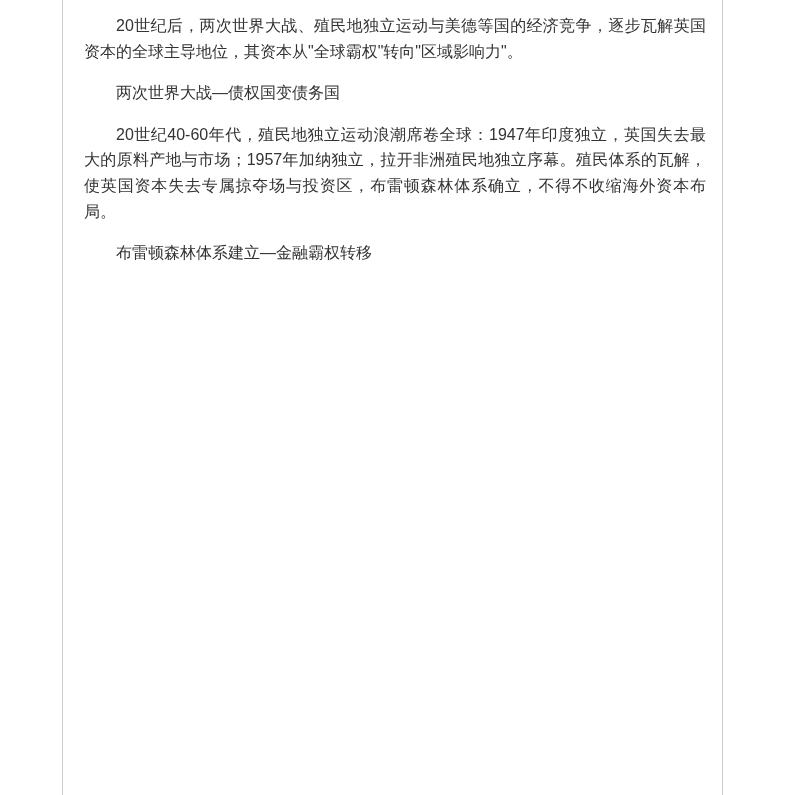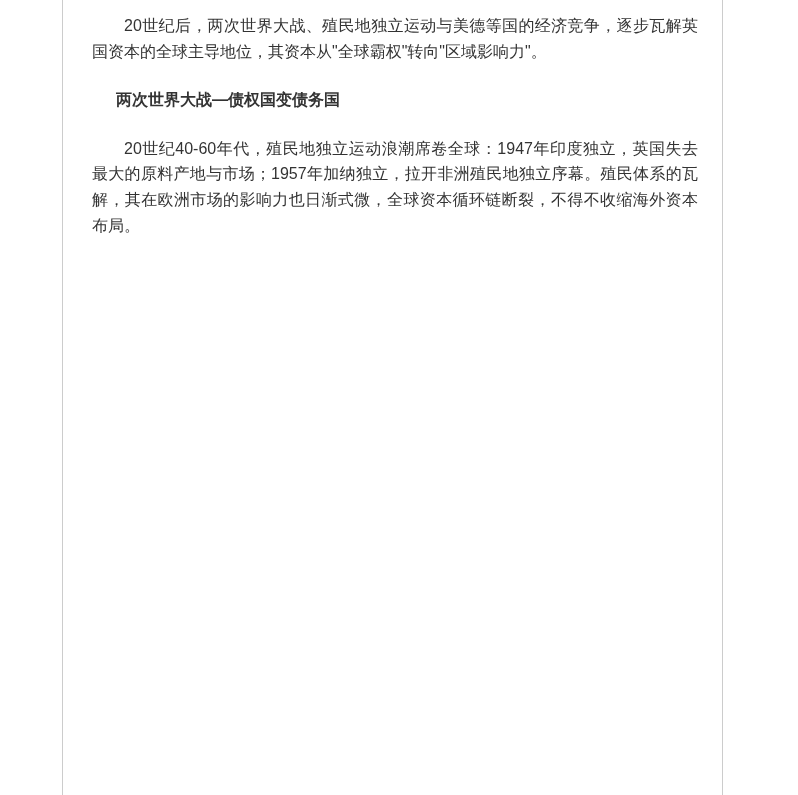--- a/index.html
+++ b/index.html
@@ -20,35 +20,36 @@
     min-height: 795px;
     border-left: 1px solid #cccccc;
     border-right: 1px solid #cccccc;
     padding: 13px 16px 30px 21px;
     color: #333333;
     font-size: 16px;
     line-height: 1.6;
     text-align: justify;
   }
   .para {
-    margin: 16px 8px;
+    margin: 16px 0;
     text-indent: 2em;
   }
   .heading {
-    margin: 23px 0;
+    margin: 16px 0;
     text-indent: 2em;
     font-size: 16px;
-    font-weight: 700;
+    font-weight: 400;
     color: #333333;
   }
   .page > :first-child {
     margin-top: 0;
   }
 </style>
 </head>
 <body>
 
 <div class="page">
   <p class="para">20世纪后，两次世界大战、殖民地独立运动与美德等国的经济竞争，逐步瓦解英国资本的全球主导地位，其资本从"全球霸权"转向"区域影响力"。</p>
   <h3 class="heading">两次世界大战—债权国变债务国</h3>
-  <p class="para">20世纪40-60年代，殖民地独立运动浪潮席卷全球：1947年印度独立，英国失去最大的原料产地与市场；1957年加纳独立，拉开非洲殖民地独立序幕。殖民体系的瓦解，其在欧洲市场的影响力也日渐式微，全球资本循环链断裂，不得不收缩海外资本布局。</p>
+  <p class="para">20世纪40-60年代，殖民地独立运动浪潮席卷全球：1947年印度独立，英国失去最大的原料产地与市场；1957年加纳独立，拉开非洲殖民地独立序幕。殖民体系的瓦解，使英国资本失去专属掠夺场与投资区，布雷顿森林体系确立，不得不收缩海外资本布局。</p>
+  <h3 class="heading">布雷顿森林体系建立—金融霸权转移</h3>
 
 </div>
 
 </body></html>

